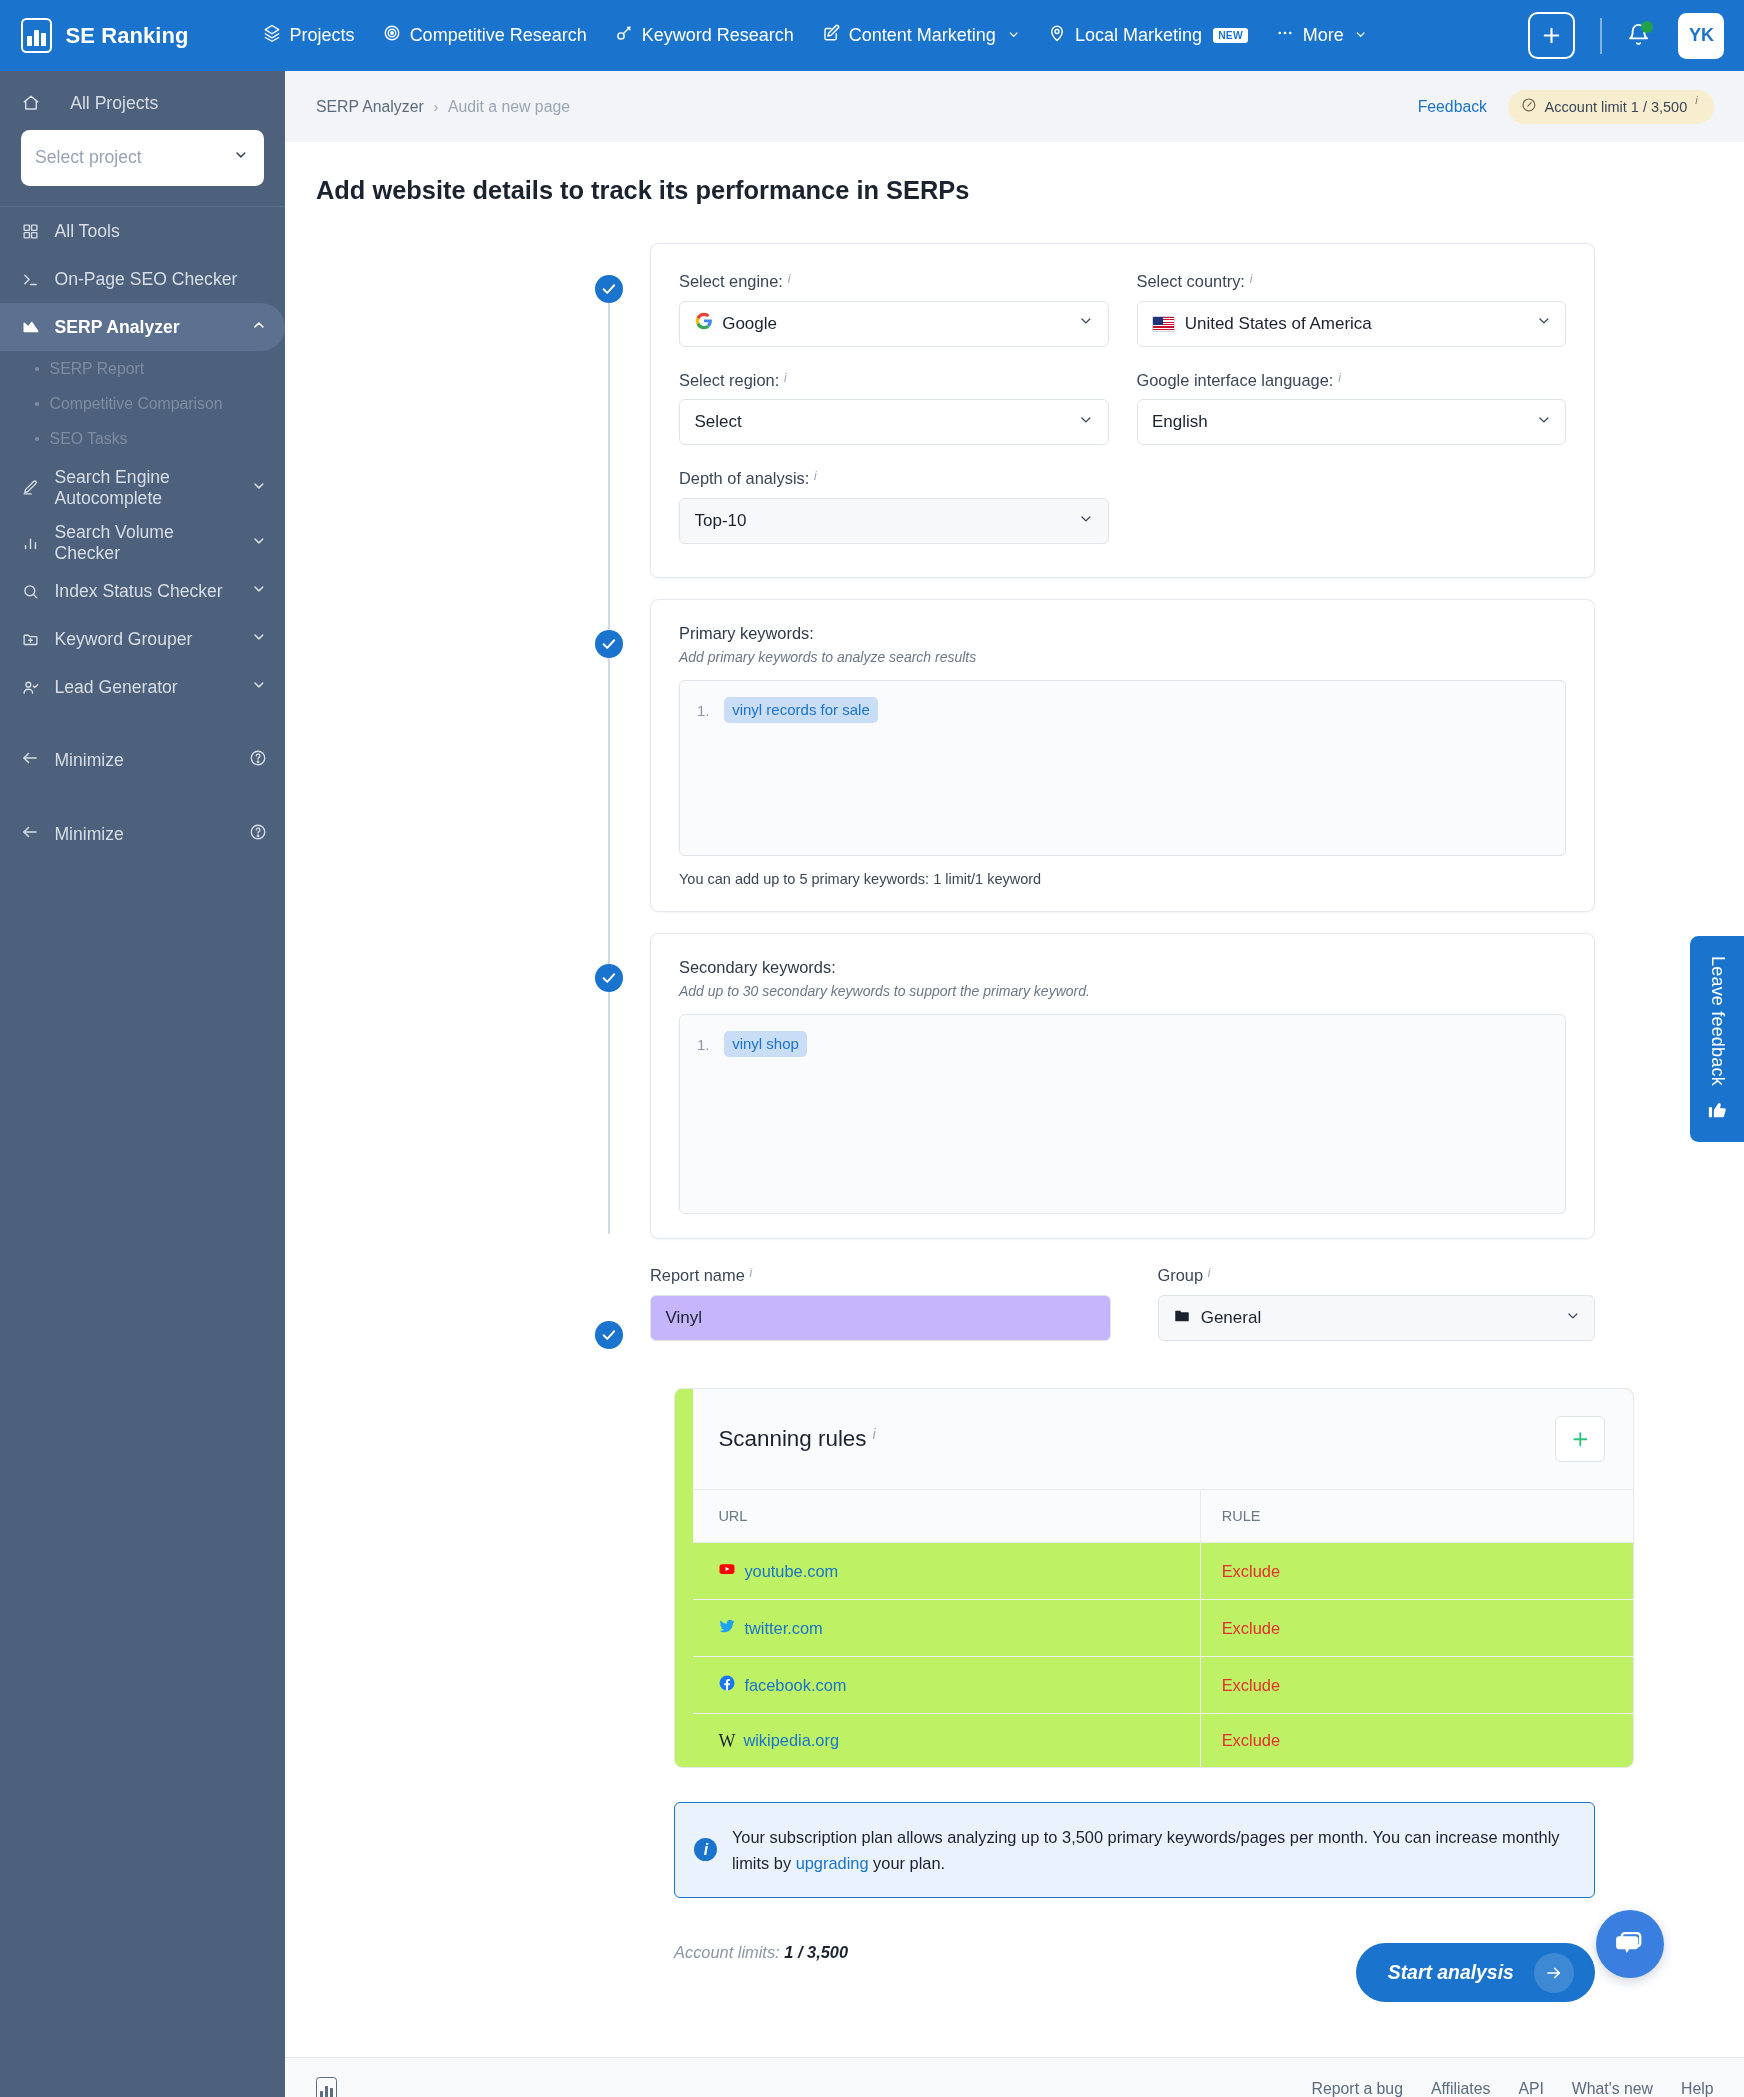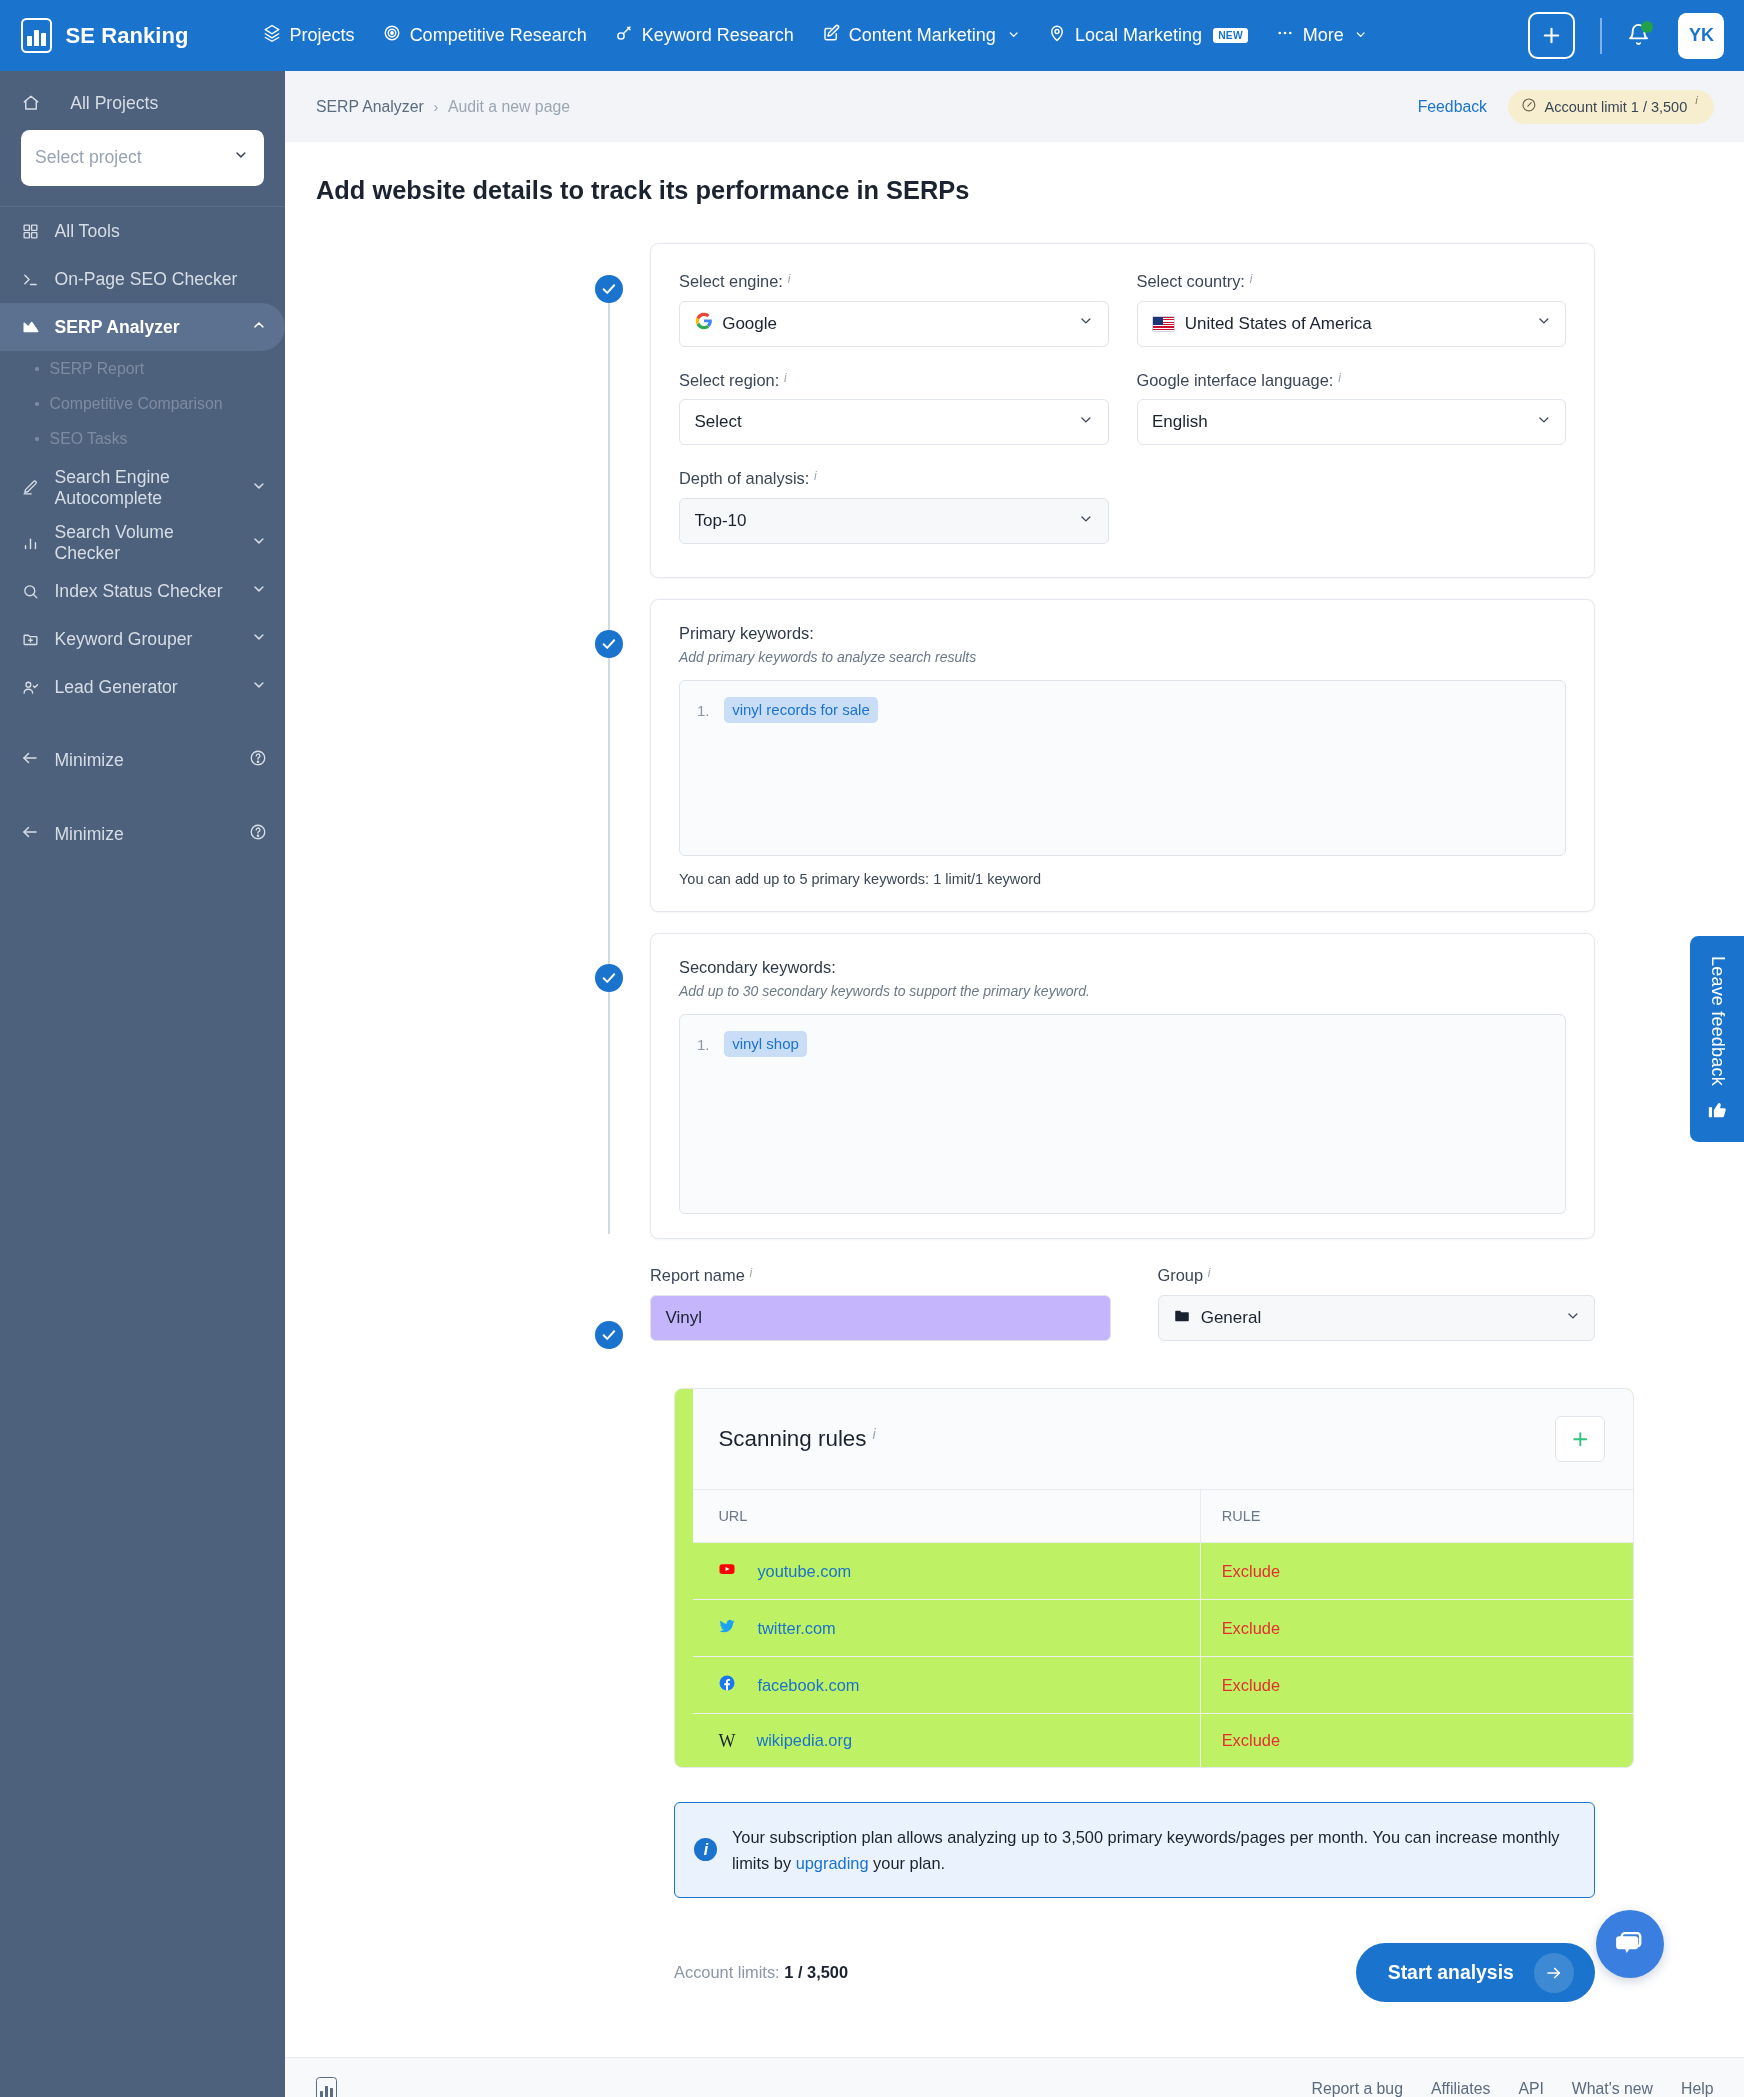--- a/index.html
+++ b/index.html
@@ -229,41 +229,42 @@
     border-bottom: 1.2px solid #e8ebf0;
   }
   table.rules th:first-child { padding-left: 25.4px; width: 54%; }
   table.rules th:nth-child(2) { padding-left: 20.6px; border-left: 1.2px solid #e8ebf0; }
   table.rules td {
     padding: 17px 0; border-bottom: 1.2px solid #eef0f4; font-size: 16.4px; vertical-align: middle;
   }
   table.rules tr:last-child td { border-bottom: none; }
   table.rules td:first-child { padding-left: 25.4px; }
   table.rules td:nth-child(2) { padding-left: 20.6px; border-left: 1.2px solid #eef0f4; color: #e23030; }
-  .url-cell { display: flex; align-items: center; gap: 21px; }
+  .url-cell { display: flex; align-items: center; gap: 8px; }
   .url-cell a { color: #1a73cc; text-decoration: none; cursor: pointer; }
 
   
   .infobox {
     margin-left: 389px; width: 921px; margin-top: 34px;
     border: 1.2px solid #1a73cc; background: #e9f2fd; border-radius: 6px;
     display: flex; gap: 14.5px; padding: 20.6px 22px 20.6px 19.4px;
   }
   .info-ico {
     width: 23px; height: 23px; border-radius: 50%; background: #1a73cc; flex: none;
     color: #fff; font-size: 15.8px; font-weight: 700; display: flex;
     align-items: center; justify-content: center; font-style: italic; margin-top: 14.5px;
   }
   .infobox p { font-size: 16.4px; color: #1b2330; line-height: 1.62; }
   .infobox a { color: #1a73cc; text-decoration: none; cursor: pointer; }
 
   .actions {
     margin-left: 389px; width: 921px; margin-top: 45px;
-    display: flex; align-items: center; justify-content: space-between;
+    display: flex; justify-content: space-between;
     padding-bottom: 55px;
+    font-style: italic;
   }
   .acct-limits { font-size: 16.4px; color: #8b97a6; }
   .acct-limits b { color: #1b2330; }
   .start-btn {
     background: #1a73cc; color: #fff; border-radius: 605px; height: 59px;
     display: flex; align-items: center; gap: 20.6px; padding: 0 20.6px 0 31.5px;
     font-size: 19.4px; font-weight: 700; cursor: pointer;
   }
   .start-btn .arrow {
     width: 40px; height: 40px; border-radius: 50%; background: rgba(255,255,255,.16);

